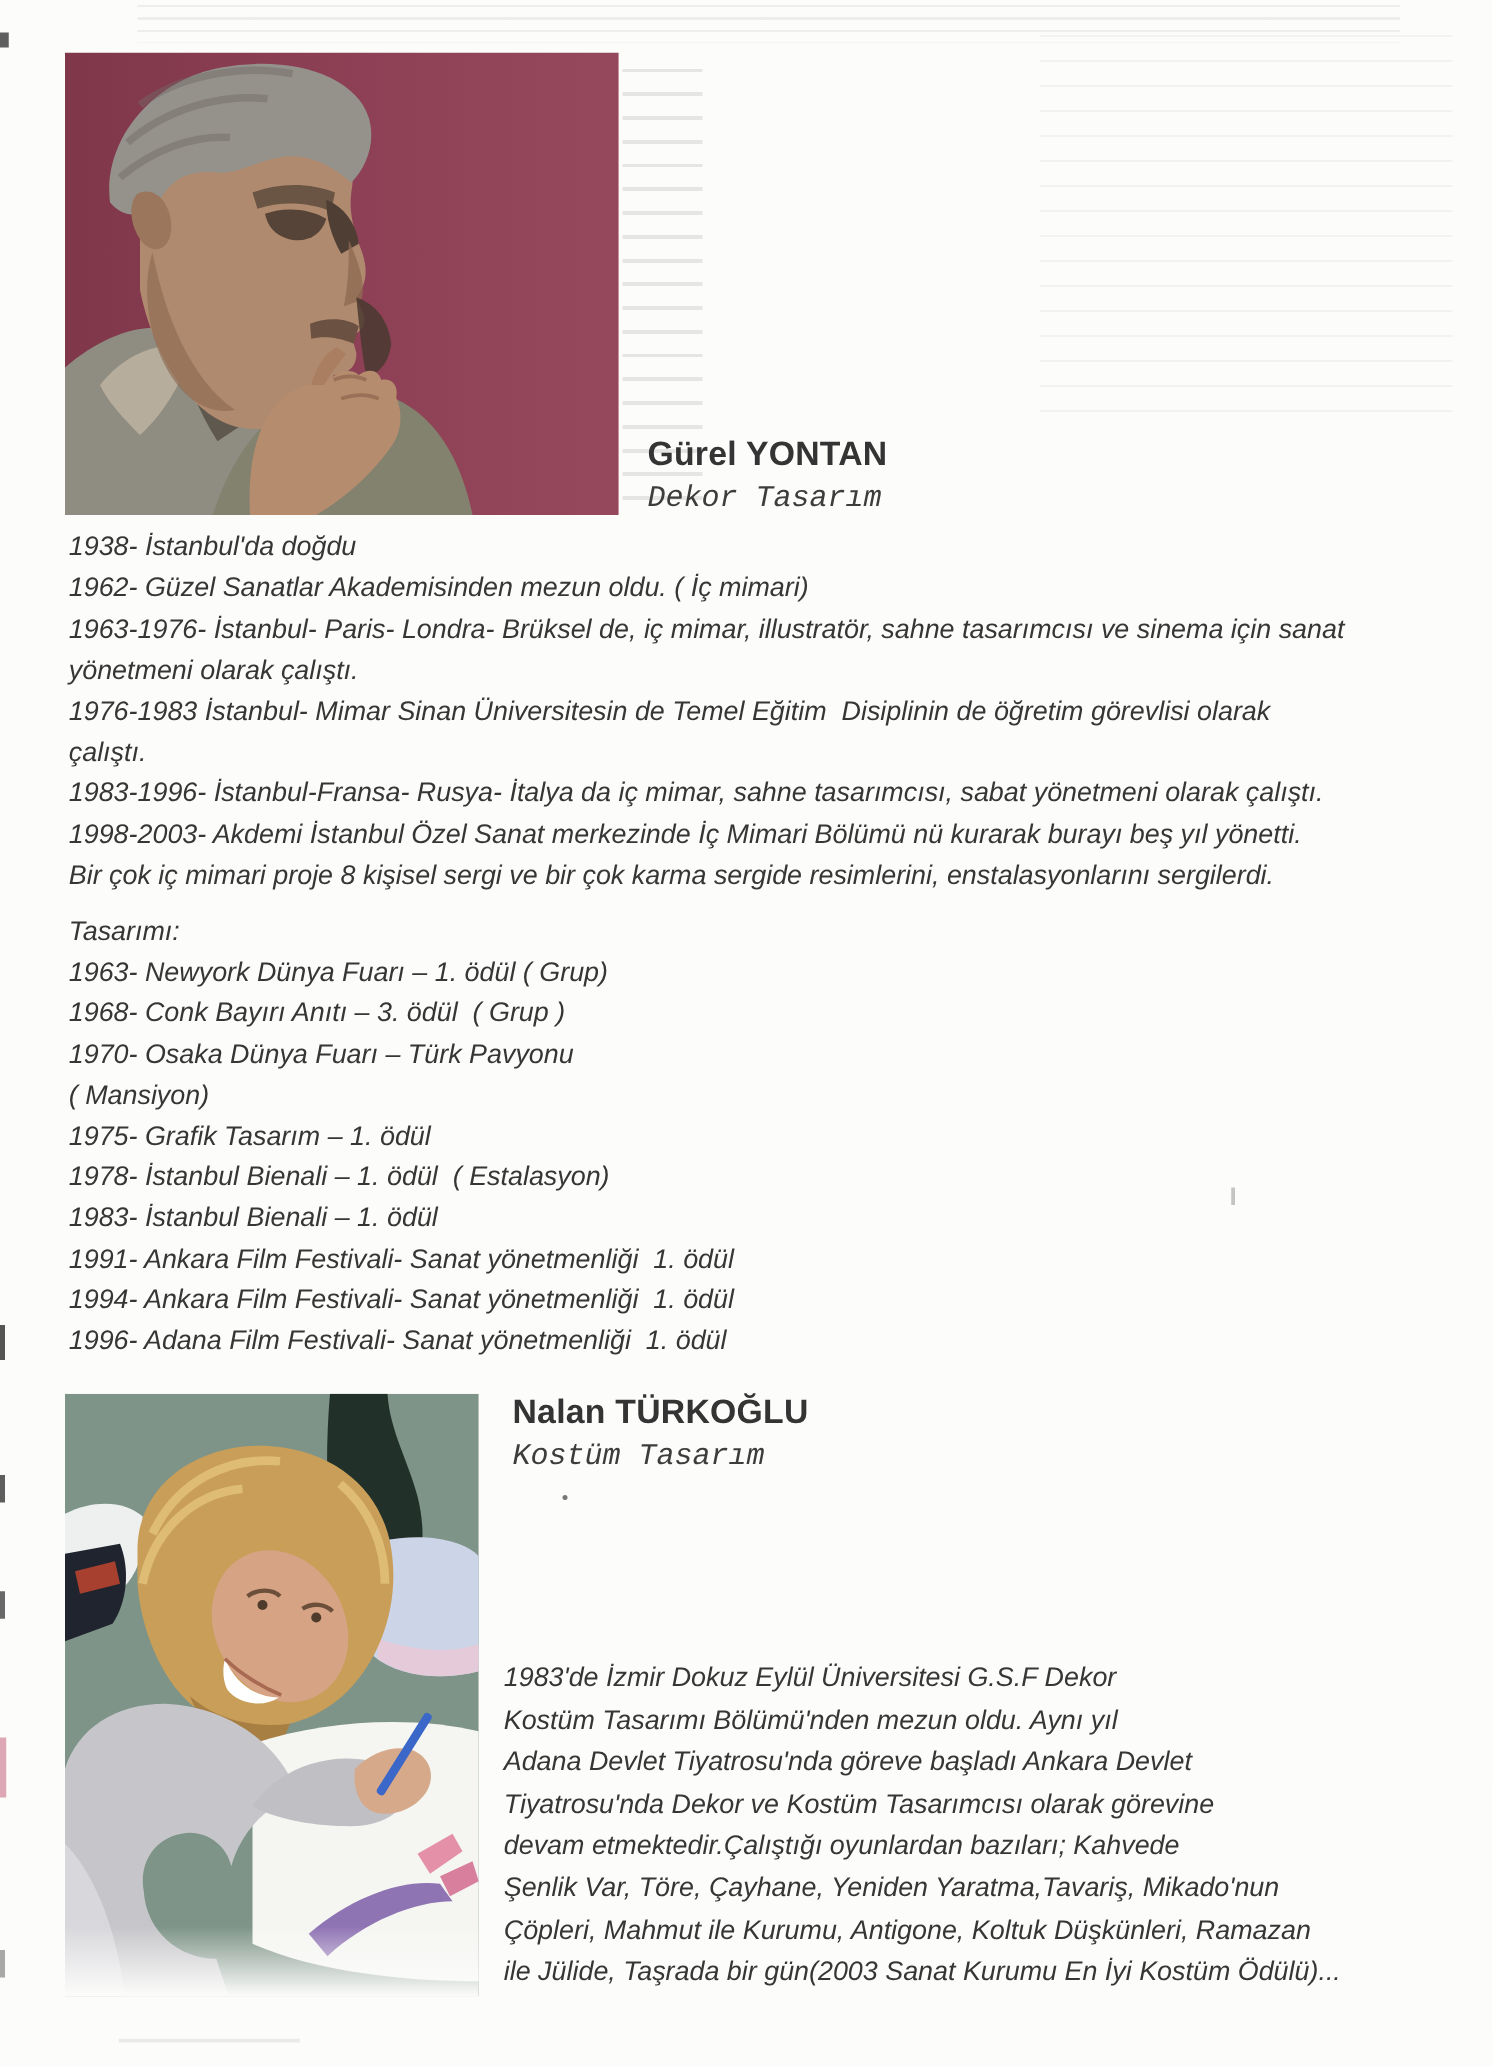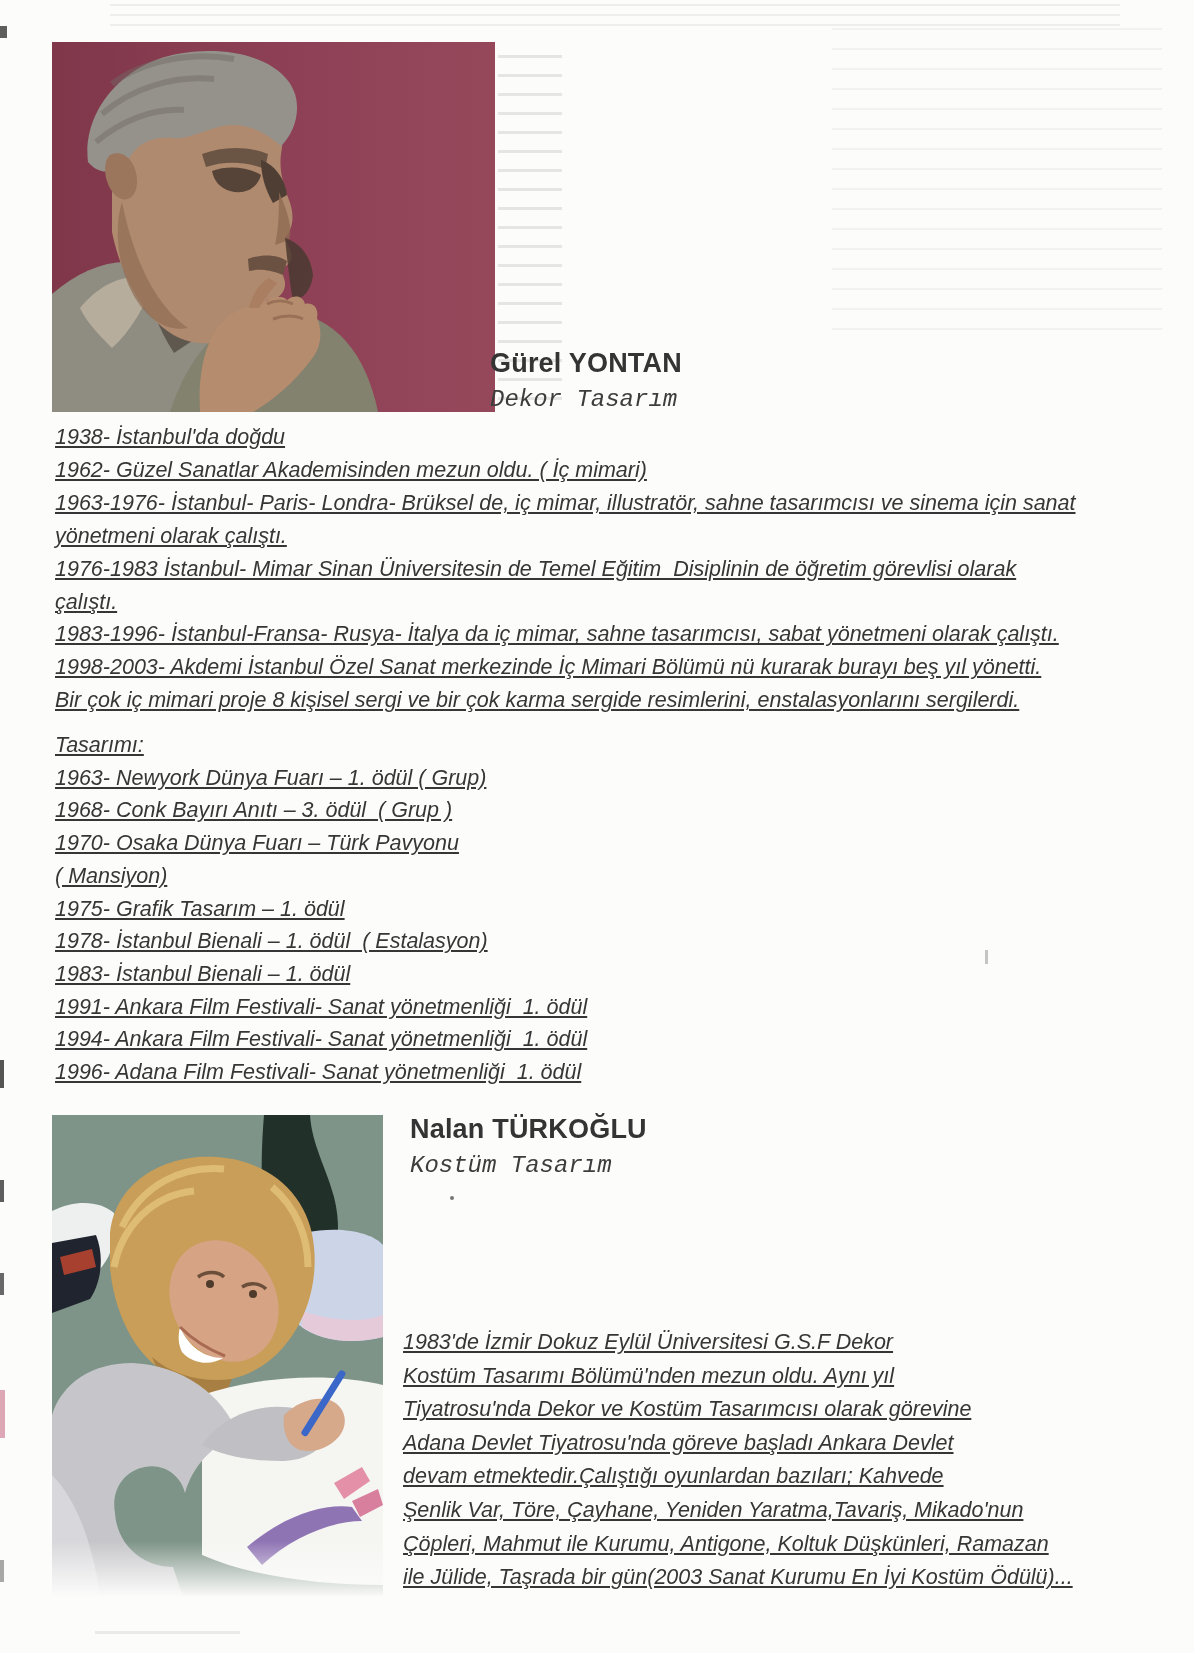--- a/index.html
+++ b/index.html
@@ -22,21 +22,21 @@
     color:#3d3d3d;line-height:26px;margin-top:9px;font-family:Liberation Mono, monospace;
   }
   .textblock{
     position:absolute;
     font-style:italic;font-weight:400;
     font-size:21.5px;color:#363636;
   }
   .bio-1{left:55px;top:421px;width:1108px;line-height:32.9px;}
   .awards-block{left:55px;top:729px;width:820px;line-height:32.7px;}
   .bio-2{left:403px;top:1326px;width:740px;line-height:33.6px;}
-  .line{white-space:pre;text-decoration:underline;}
+  .line{white-space:pre;}
   
   .artifact{position:absolute;}
   .streaks-top{
     left:110px;top:4px;width:1010px;height:30px;
     background:repeating-linear-gradient(180deg,rgba(110,110,110,.10) 0 2px,transparent 2px 10px);
   }
   .streaks-photo-right{
     left:498px;top:55px;width:64px;height:350px;
     background:repeating-linear-gradient(180deg,rgba(110,110,110,.16) 0 3px,transparent 3px 19px);
   }
@@ -108,21 +108,21 @@
       <path d="M227,150 C235,168 241,186 237,198 L223,203 C227,185 227,167 227,150 Z" fill="#8e6a52" opacity=".8"></path>
       <path d="M196,217 C211,211 227,213 235,219 L231,233 C217,227 205,227 197,229 Z" fill="#6b5141"></path>
 
       <path d="M233,196 C249,201 259,215 261,233 C259,249 251,257 241,259 C237,237 235,215 233,196 Z" fill="#4a3a30" opacity=".85"></path>
 
       <path d="M148,370 C146,330 153,300 169,282 C181,268 197,262 207,266 C217,254 229,252 235,258 C243,252 251,254 253,262 C261,260 267,266 265,276 C271,290 269,306 259,318 C241,342 221,358 201,370 Z" fill="#b68c6e"></path>
       <path d="M197,266 C201,250 209,240 217,236 L225,241 C217,251 211,259 207,266 Z" fill="#aa7e61"></path>
       <path d="M215,262 C223,258 233,258 241,262 M221,277 C231,273 243,273 251,277" stroke="#8a6249" stroke-width="3" fill="none" opacity=".65"></path>
     </svg>
 
-    <div class="header" style="left:490px;top:348px;">
+    <div class="header" style="left:518px;top:348px;">
       <div class="person-name">Gürel YONTAN</div>
       <div class="person-role">Dekor Tasarım</div>
     </div>
 
     <div class="textblock bio-1">
       <div>
           <div class="line">1938- İstanbul'da doğdu</div>
           <div class="line">1962- Güzel Sanatlar Akademisinden mezun oldu. ( İç mimari)</div>
           <div class="line">1963-1976- İstanbul- Paris- Londra- Brüksel de, iç mimar, illustratör, sahne tasarımcısı ve sinema için sanat</div>
           <div class="line">yönetmeni olarak çalıştı.</div>
@@ -203,22 +203,22 @@
 
     <div class="header" style="left:410px;top:1114px;">
       <div class="person-name">Nalan TÜRKOĞLU</div>
       <div class="person-role">Kostüm Tasarım</div>
     </div>
 
     <div class="textblock bio-2">
       <div>
           <div class="line">1983'de İzmir Dokuz Eylül Üniversitesi G.S.F Dekor</div>
           <div class="line">Kostüm Tasarımı Bölümü'nden mezun oldu. Aynı yıl</div>
+          <div class="line">Adana Devlet Tiyatrosu'nda göreve başladı Ankara Devlet</div>
           <div class="line">Tiyatrosu'nda Dekor ve Kostüm Tasarımcısı olarak görevine</div>
-          <div class="line">Adana Devlet Tiyatrosu'nda göreve başladı Ankara Devlet</div>
           <div class="line">devam etmektedir.Çalıştığı oyunlardan bazıları; Kahvede</div>
           <div class="line">Şenlik Var, Töre, Çayhane, Yeniden Yaratma,Tavariş, Mikado'nun</div>
           <div class="line">Çöpleri, Mahmut ile Kurumu, Antigone, Koltuk Düşkünleri, Ramazan</div>
           <div class="line">ile Jülide, Taşrada bir gün(2003 Sanat Kurumu En İyi Kostüm Ödülü)...</div>
         </div>
     </div>
   </div>
 
 </div>
 

